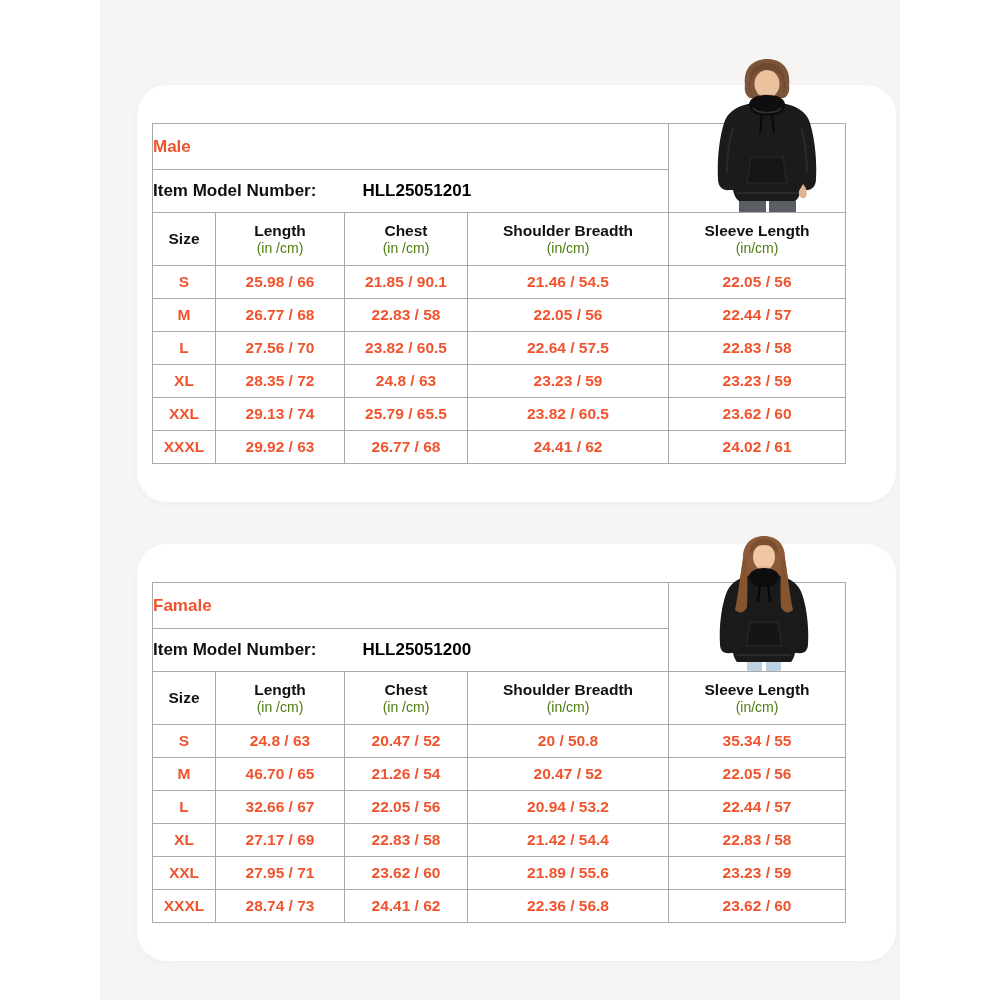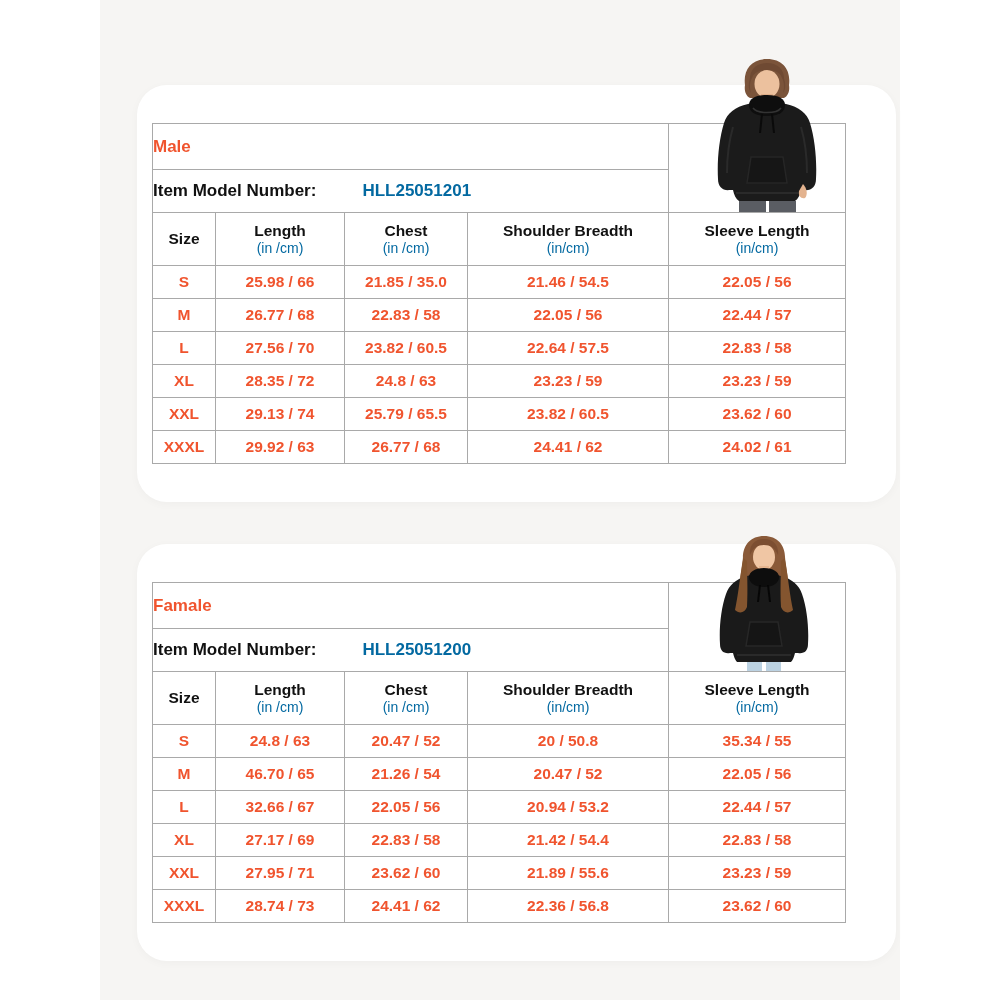--- a/index.html
+++ b/index.html
@@ -45,28 +45,28 @@
     color: #f0542e;
   }
   td.model-cell {
     height: 42px;
     text-align: left; vertical-align: middle;
     padding-left: 13px;
     font-weight: bold; font-size: 17px;
     color: #111111;
     white-space: nowrap;
   }
-  .model-number { color: #0369a1; margin-left: 46px; }
+  .model-number { color: #000000; margin-left: 46px; }
   th.head-cell {
     height: 52px;
     vertical-align: middle; text-align: center;
     font-size: 15.5px; font-weight: bold; color: #111111;
     line-height: 1.25;
   }
-  .head-sub { font-weight: normal; font-size: 14px; color: #0369a1; }
+  .head-sub { font-weight: normal; font-size: 14px; color: #4d7c0f; }
   .head-sub:empty { display: none; }
   td.size-col, td.val {
     height: 32px;
     text-align: center; vertical-align: middle;
     font-weight: bold; font-size: 15.5px;
     color: #f0542e;
   }
   td.photo-cell { background: #ffffff; }
 
   .model-photo { position: absolute; z-index: 3; pointer-events: none; }
@@ -117,21 +117,21 @@
         <th class="head-cell">
             <div>Sleeve Length</div>
             <div class="head-sub">(in/cm)</div>
           </th>
       </tr>
     </tbody>
     <tbody>
         <tr>
           <td class="size-col">S</td>
           <td class="val">25.98 / 66</td>
-          <td class="val">21.85 / 35.0</td>
+          <td class="val">21.85 / 90.1</td>
           <td class="val">21.46 / 54.5</td>
           <td class="val">22.05 / 56</td>
         </tr>
         <tr>
           <td class="size-col">M</td>
           <td class="val">26.77 / 68</td>
           <td class="val">22.83 / 58</td>
           <td class="val">22.05 / 56</td>
           <td class="val">22.44 / 57</td>
         </tr>

